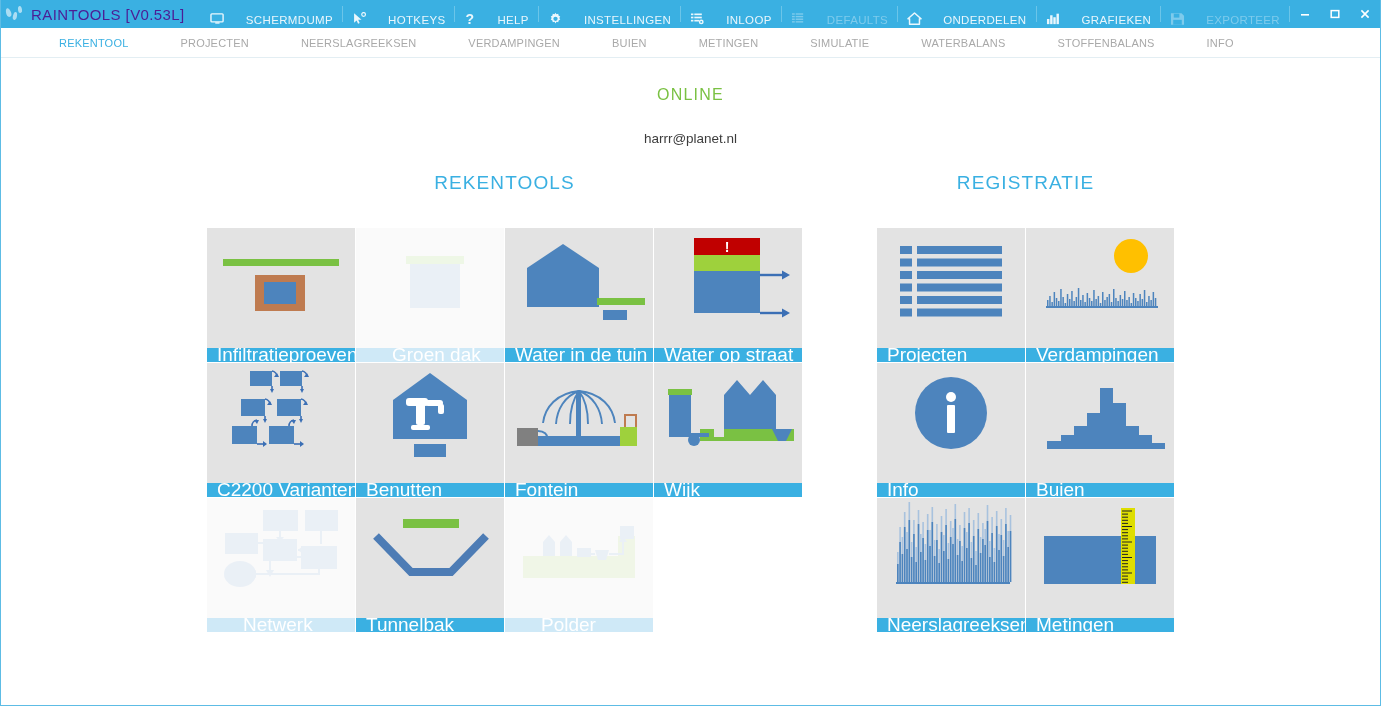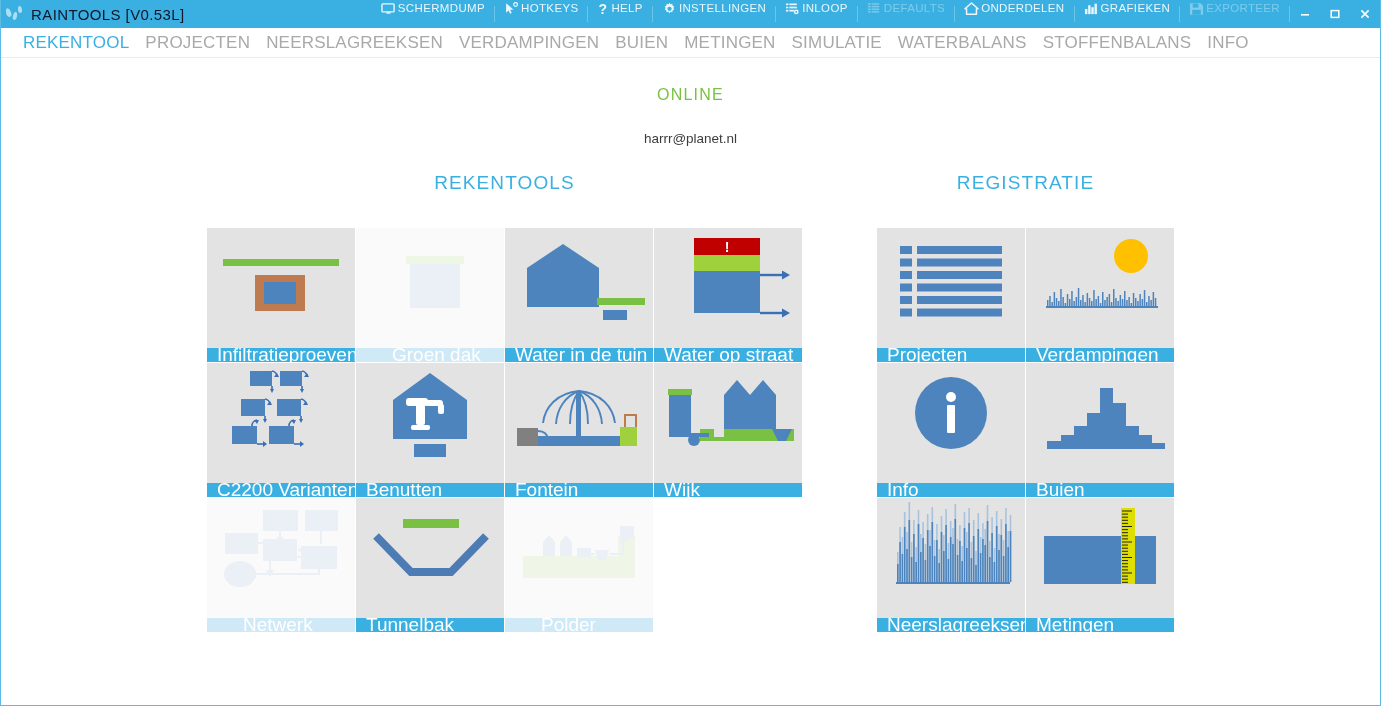--- a/index.html
+++ b/index.html
@@ -36,29 +36,29 @@
     position:absolute;
     background:#bfe5f6;
     border-radius:50% 50% 50% 50% / 60% 60% 40% 40%;
     opacity:.85;
   }
   .drop.d1{ width:5px;height:9px; left:5px; top:8px; transform:rotate(-18deg);}
   .drop.d2{ width:4px;height:8px; left:12px; top:12px; transform:rotate(12deg);}
   .drop.d3{ width:4px;height:7px; left:17px; top:6px; transform:rotate(-8deg);}
   .apptitle{
     font-size:15px; letter-spacing:.4px;
-    color:#0f172a; font-weight:400;
+    color:#4c1d95; font-weight:400;
     padding-left:4px; white-space:nowrap;
   }
   .tb-tools{
     position:absolute; right:0; top:0; height:28px;
     display:flex; align-items:center;
   }
   .tb-item{
-    display:flex; align-items:flex-start; gap:2px;
+    display:flex; align-items:flex-end; gap:21px;
     padding:0 9px; height:24px;
     font-size:11.5px; letter-spacing:.35px;
     color:#e9f6fc; white-space:nowrap;
     cursor:default;
   }
   .tb-item.disabled{ color:#7ecbec; }
   .tb-item .glyph{ display:flex; align-items:center; }
   .tb-sep{
     width:1px; height:16px; background:#74c9ea; opacity:.85;
   }
@@ -72,26 +72,27 @@
   
   .menubar{
     height:30px; min-height:30px;
     background:#ffffff;
     display:flex; align-items:center;
     padding-left:22px;
     border-bottom:1px solid #e3eef3;
     gap:0px;
   }
   .menu-item{
-    font-size:17px;
+    font-size:11px;
     color:#a9a9a9;
     padding:0 8px;
     letter-spacing:.2px;
     white-space:nowrap;
     cursor:default;
+    margin-left:36px;
   }
   .menu-item:first-child{ padding-left:0; }
   .menu-item.active{ color:#3ab0e2; }
 
   
   .content{
     flex:1;
     position:relative;
     background:#ffffff;
   }

